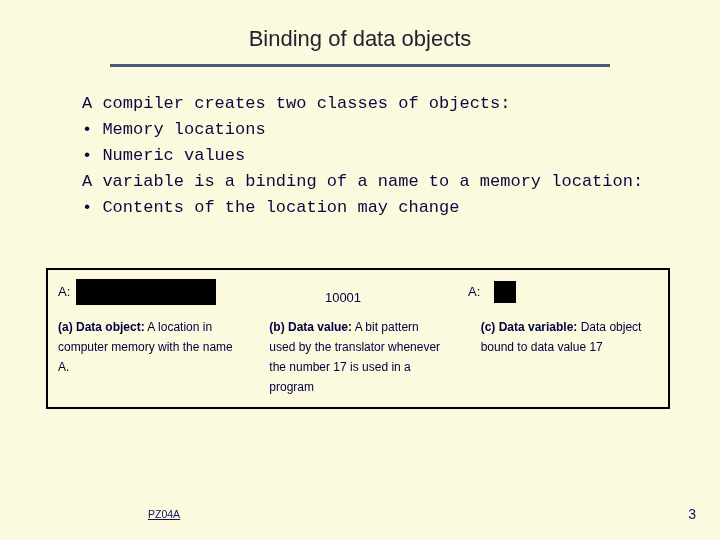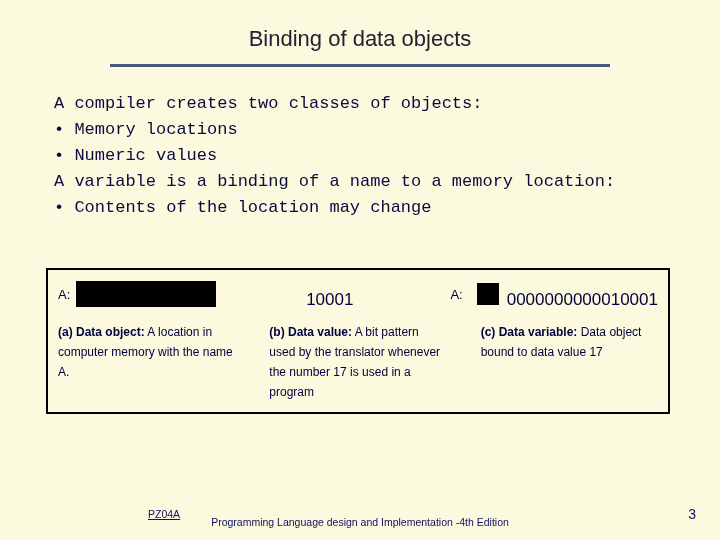--- a/index.html
+++ b/index.html
@@ -25,21 +25,21 @@
     padding-top: 26px;
     color: #222233;
   }
   .rule {
     margin: 12px auto 0 auto;
     width: 500px;
     border: none;
     border-top: 3px solid #4a5a7a;
   }
   .body {
-    margin: 24px 0 0 54px;
+    margin: 24px 0 0 82px;
     font-family: "Courier New", Courier, monospace;
     font-size: 17px;
     line-height: 26px;
     color: #0a0a40;
     white-space: pre;
   }
   .figure {
     position: absolute;
     left: 46px;
     top: 268px;
@@ -62,21 +62,21 @@
     font-size: 13px;
     margin-right: 6px;
   }
   .blackbox {
     background: #000;
     display: inline-block;
   }
   .blackbox.a { width: 140px; height: 26px; }
   .blackbox.c { width: 22px; height: 22px; }
   .valtxt {
-    font-size: 17px;
+    font-size: 13px;
     margin-top: 12px;
   }
   .descs {
     display: flex;
     gap: 34px;
     font-size: 12px;
     line-height: 20px;
   }
   .desc { flex: 1; }
   .desc .strong { font-weight: bold; }
@@ -126,37 +126,35 @@
       <div class="cell-group" style="width:190px;">
         <span class="lbl">A:</span>
         <span class="blackbox a"></span>
       </div>
       <div class="cell-group" style="width:190px; justify-content:center;">
         <span class="valtxt">10001</span>
       </div>
       <div class="cell-group" style="flex:1; justify-content:flex-start; gap:8px; padding-left:30px;">
         <span class="lbl">A:</span>
         <span class="blackbox c"></span>
-        <span class="valtxt">0000000000010001</span>
       </div>
     </div>
     <div class="descs">
       <div class="desc">
         <span class="strong">(a) Data object:</span><span> A location in computer memory with the name A.</span>
       </div>
       <div class="desc">
         <span class="strong">(b) Data value:</span><span> A bit pattern used by the translator whenever the number 17 is used in a program</span>
       </div>
       <div class="desc">
         <span class="strong">(c) Data variable:</span><span> Data object bound to data value 17</span>
       </div>
     </div>
   </div>
 
   <div class="footer-code">PZ04A</div>
   <div class="footer">
     <div class="footer-inner">
-      <div>Programming Language design and Implementation -4th Edition</div>
     </div>
   </div>
   <div class="pagenum">3</div>
 
 </div>
 
 </body></html>

